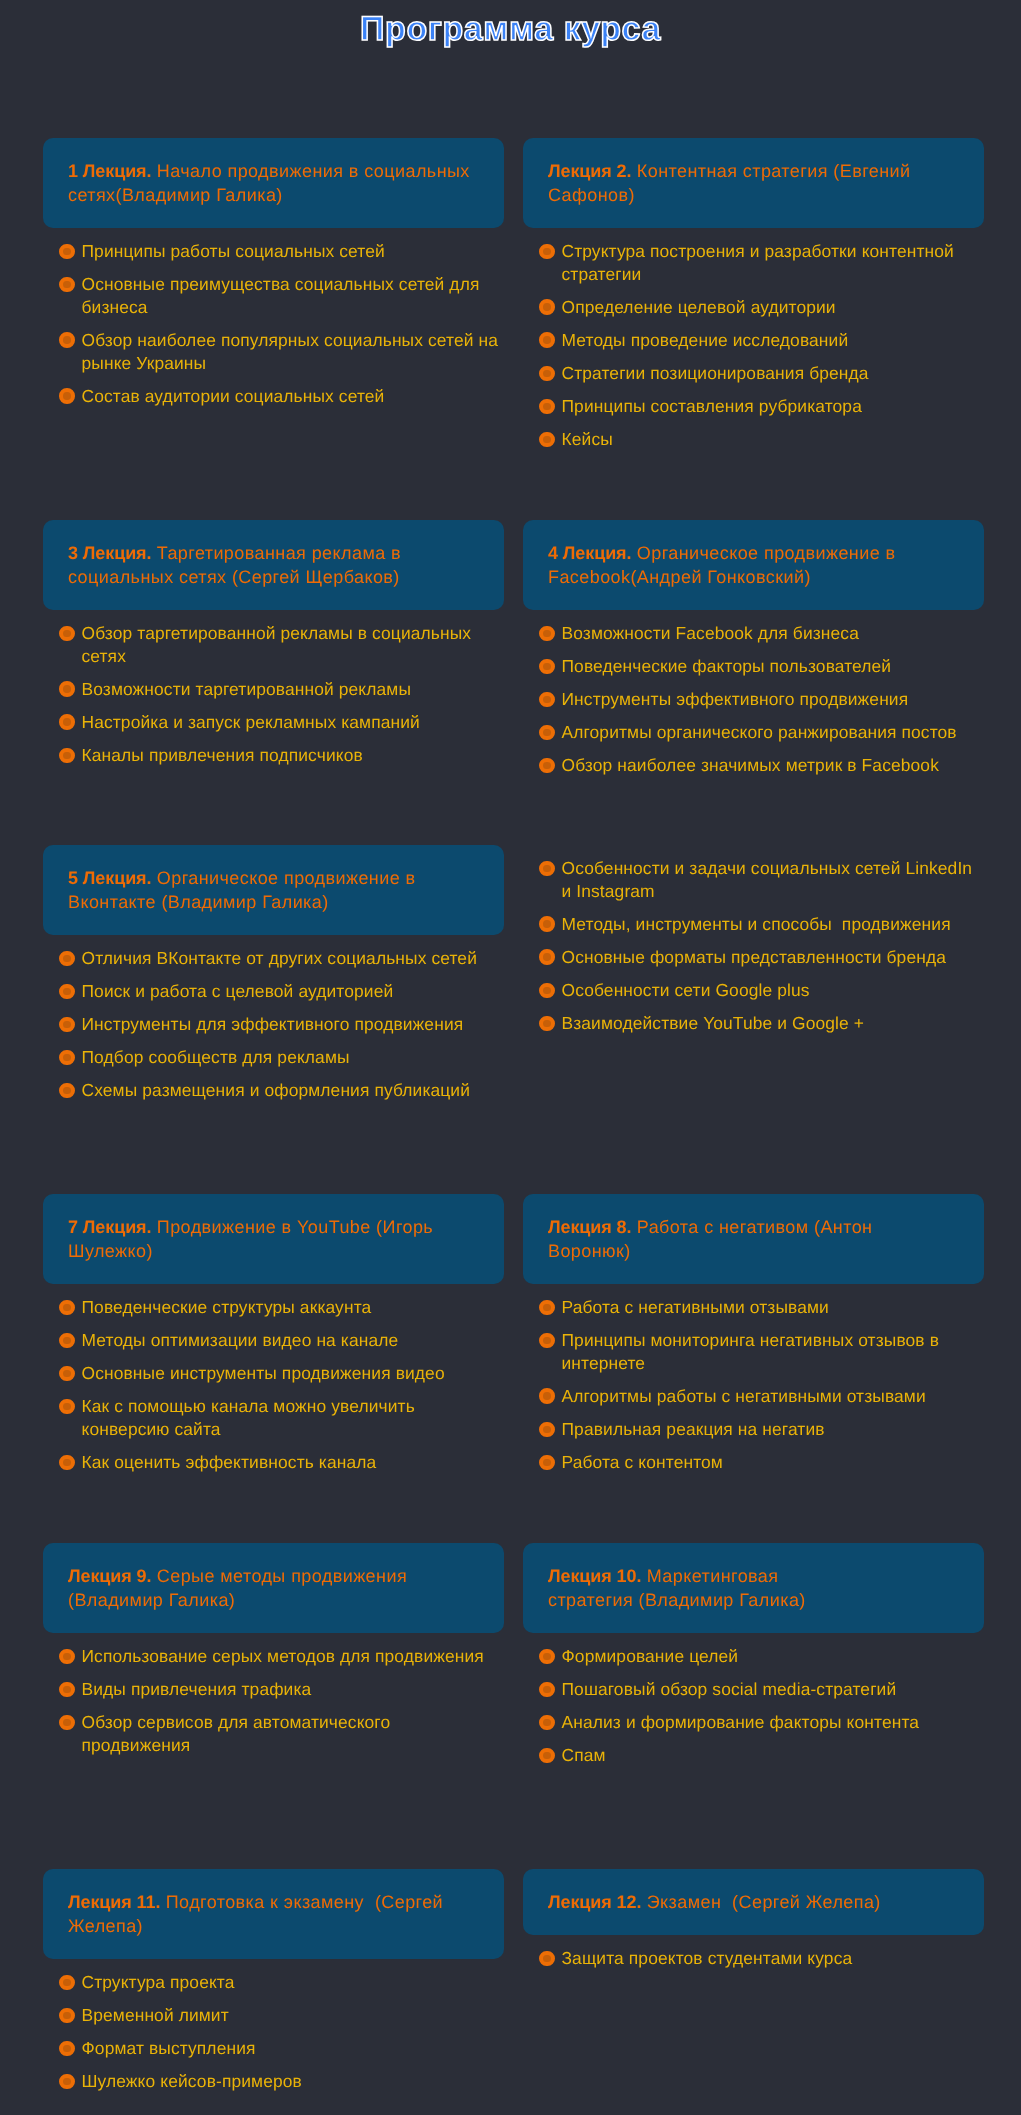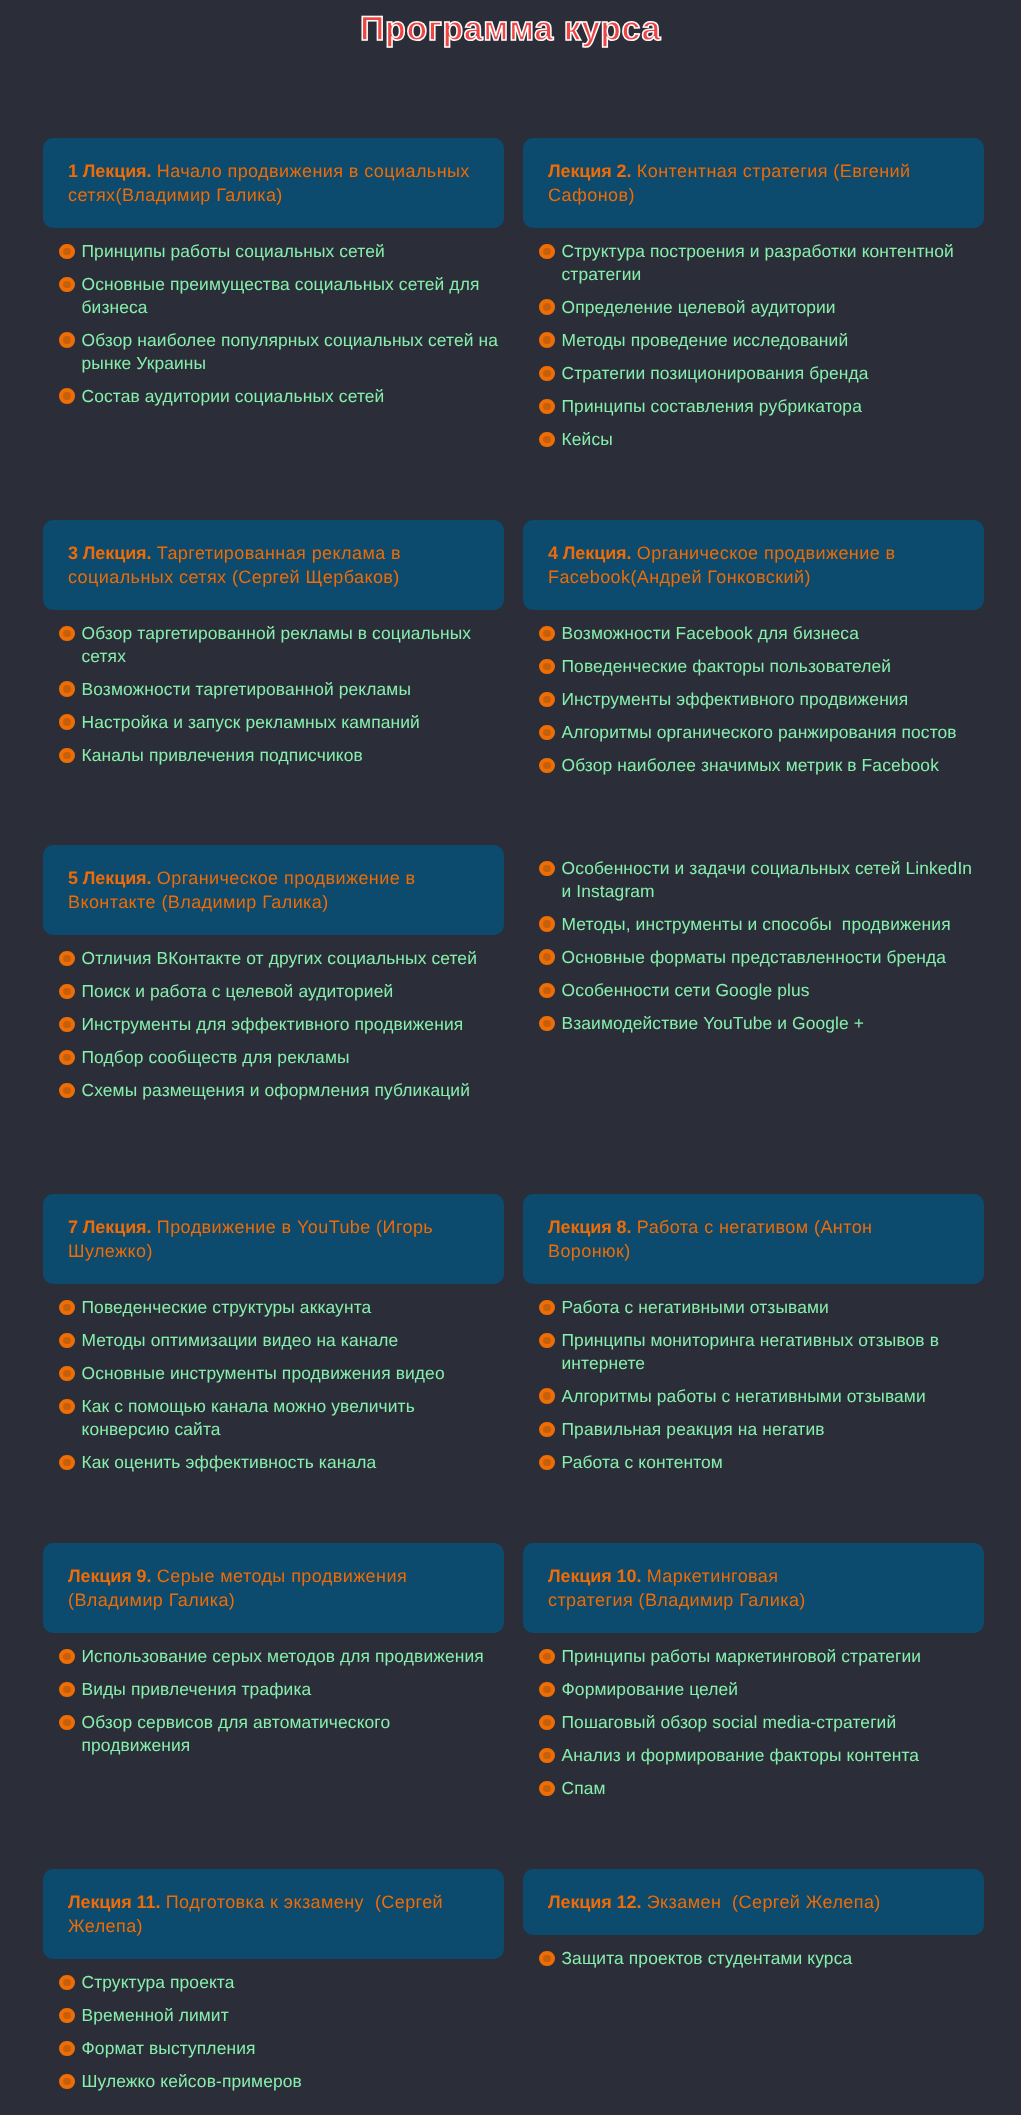--- a/index.html
+++ b/index.html
@@ -10,21 +10,21 @@
     -webkit-font-smoothing: antialiased;
     text-rendering: geometricPrecision;
     overflow-x: hidden;
   }
   .page { position: relative; width: 1021px; height: 2115px; background: #2b2e38; overflow: hidden; }
   .page-title {
     position: absolute;
     left: 0; right: 0;
     top: 9px;
     text-align: center;
-    color: #ef4444;
+    color: #3b82f6;
     font-size: 34px;
     font-weight: 700;
     letter-spacing: 0.55px;
     line-height: 40px;
     -webkit-text-stroke: 1.5px #ffffff;
   }
   .grid {
     position: absolute;
     left: 43px;
     top: 138px;
@@ -48,21 +48,21 @@
     line-height: 24px;
     font-weight: 400;
     letter-spacing: 0.42px;
   }
   .card-text b { font-weight: 700; letter-spacing: -0.1px; }
   ul.items { list-style: none; margin: 12px 0 0 0; padding: 0; }
   ul.items li {
     position: relative;
     white-space: pre-wrap;
     padding-left: 38.5px;
-    color: #86efac;
+    color: #eab308;
     font-size: 17.4px;
     line-height: 22.8px;
     letter-spacing: 0.12px;
     margin-bottom: 10.25px;
   }
   ul.items li:last-child { margin-bottom: 0; }
   ul.items li .bullet {
     position: absolute;
     left: 16px;
     top: 3.6px;
@@ -182,21 +182,20 @@
         <li><span class="bullet"></span><span class="li-text">Виды привлечения трафика</span></li>
         <li><span class="bullet"></span><span class="li-text">Обзор сервисов для автоматического продвижения</span></li>
       </ul>
     </section>
     <section class="lecture">
       <div class="card">
         <p class="card-text"><b>Лекция 10.</b><span> Маркетинговая
 стратегия (Владимир Галика)</span></p>
       </div>
       <ul class="items">
-        <li><span class="bullet"></span><span class="li-text">Принципы работы маркетинговой стратегии</span></li>
         <li><span class="bullet"></span><span class="li-text">Формирование целей</span></li>
         <li><span class="bullet"></span><span class="li-text">Пошаговый обзор social media-стратегий</span></li>
         <li><span class="bullet"></span><span class="li-text">Анализ и формирование факторы контента</span></li>
         <li><span class="bullet"></span><span class="li-text">Спам</span></li>
       </ul>
     </section>
     <section class="lecture">
       <div class="card">
         <p class="card-text"><b>Лекция 11.</b><span> Подготовка к экзамену  (Сергей Желепа)</span></p>
       </div>

